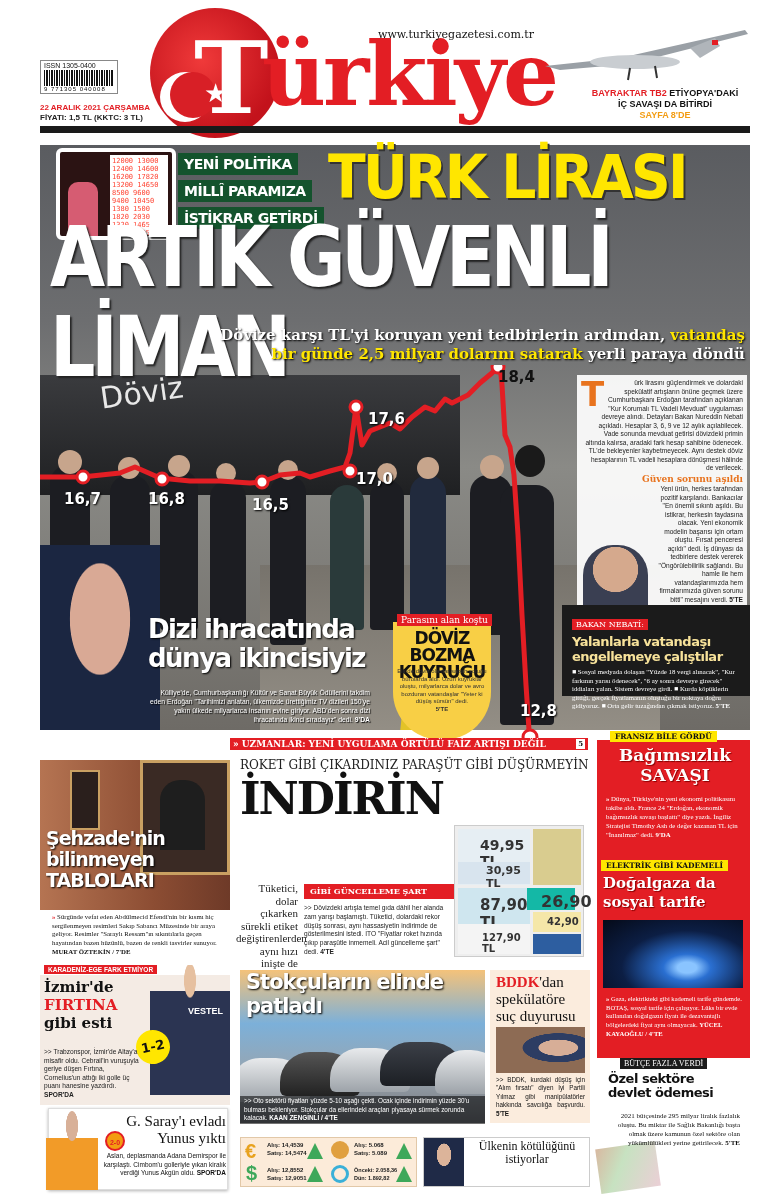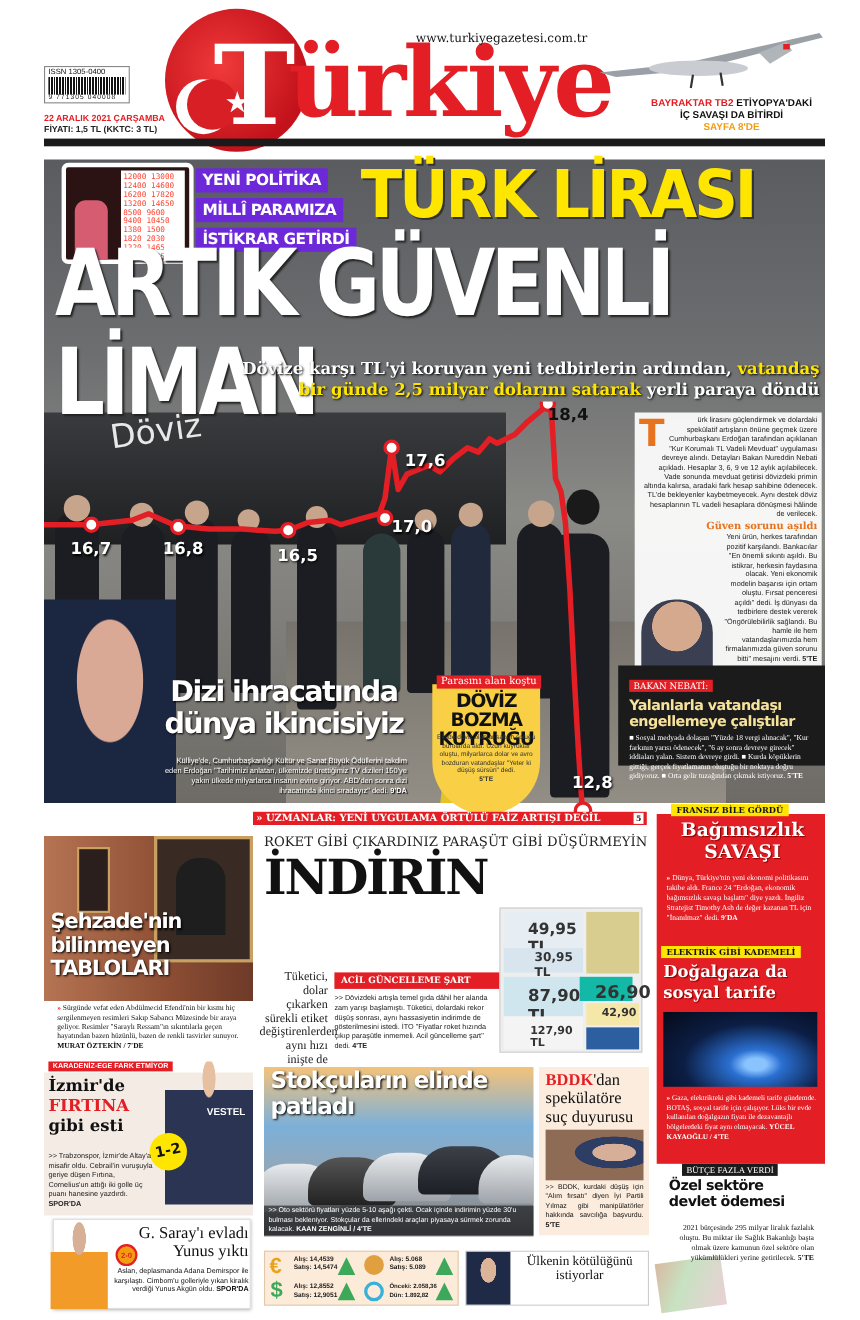--- a/index.html
+++ b/index.html
@@ -31,39 +31,39 @@
 #hero{left:40px;top:145px;width:710px;height:585px;background:linear-gradient(180deg,#5a5c60 0%,#6d6e70 30%,#8a8a86 55%,#6e6b66 100%);overflow:hidden}
 #hero .shop{left:0;top:230px;width:420px;height:120px;background:linear-gradient(180deg,#3a3b3e,#1f2022)}
 #hero .shop-sign{left:60px;top:230px;font-family:"DejaVu Sans",sans-serif;font-size:30px;color:#e8e8e8;transform:rotate(-8deg)}
 #hero .street{left:220px;top:420px;width:400px;height:170px;background:linear-gradient(180deg,#77736c,#948f86)}
 #hero .tape{left:370px;top:400px;width:26px;height:185px;background:#e3c328;transform:skewX(-6deg)}
 .crowd{position:absolute;border-radius:18px 18px 4px 4px;background:#1c1d22}
 .head{position:absolute;border-radius:50%;background:#c7a58c}
 #inset{left:56px;top:148px;width:120px;height:92px;border:4px solid #fff;border-radius:6px;background:#2b1313;overflow:hidden}
 #inset .board{position:absolute;right:4px;top:3px;width:58px;height:80px;background:#ffffff;color:#f43;font-size:7px;line-height:8px;font-family:"DejaVu Sans Mono",monospace;padding:2px}
 #inset .woman{position:absolute;left:8px;top:30px;width:30px;height:58px;background:#d65c72;border-radius:10px 10px 0 0}
-.redtag{background:#6d28d9;color:#fff;font-family:"DejaVu Sans",sans-serif;font-weight:bold;font-size:14px;padding:1px 6px;line-height:20px;letter-spacing:-0.5px}
+.redtag{background:#14532d;color:#fff;font-family:"DejaVu Sans",sans-serif;font-weight:bold;font-size:14px;padding:1px 6px;line-height:20px;letter-spacing:-0.5px}
 #tags{left:178px;top:153px}
 #tags div{margin-bottom:5px;display:inline-block}
 #h-turk{left:328px;top:142px;font-family:"DejaVu Sans",sans-serif;font-weight:bold;font-size:60px;color:#ffe600;letter-spacing:-3px;line-height:70px;transform:scaleX(.92);transform-origin:left;text-shadow:2px 2px 0 #333}
 #h-artik{left:50px;top:212px;font-family:"DejaVu Sans",sans-serif;font-weight:bold;font-size:84px;color:#fff;letter-spacing:-5px;line-height:90px;transform:scaleX(.85);transform-origin:left;text-shadow:2px 2px 2px #222}
 #sub{left:200px;top:326px;width:545px;text-align:right;font-family:"DejaVu Serif",serif;font-weight:bold;font-size:15px;color:#fff;line-height:19px;text-shadow:1px 1px 2px #000}
 #sub .y{color:#ffe600}
 #chart{left:40px;top:365px;width:560px;height:380px}
 .cl{position:absolute;font-family:"DejaVu Sans",sans-serif;font-weight:bold;font-size:15px;color:#fff;text-shadow:1px 1px 2px #000}
 
 
 #rcol{left:577px;top:375px;width:170px;height:248px;background:rgba(255,255,255,.92);padding:4px 4px 4px 8px;font-size:6.6px;line-height:8.5px;text-align:right;color:#222}
 #rcol .dropT{float:left;font-family:"DejaVu Sans",sans-serif;font-weight:bold;font-size:34px;line-height:30px;color:#e8731e;margin:0 3px 0 -4px}
 #rcol h4{font-family:"DejaVu Serif",serif;font-size:9px;color:#e8731e;margin:2px 0}
 #nebati-face{left:583px;top:545px;width:65px;height:70px;border-radius:30px 30px 0 0;background:radial-gradient(circle at 50% 35%,#d5a98d 0 40%,#3a3f52 41%)}
 
 
 #erdogan{left:40px;top:545px;width:120px;height:185px;background:radial-gradient(ellipse at 50% 40%,#d9a995 0 35%,#1b2641 36%)}
-#dizi-h{left:148px;top:615px;font-family:"DejaVu Sans",sans-serif;font-weight:bold;font-size:26px;color:#fff;line-height:29px;letter-spacing:-1.5px;text-align:center;width:220px;text-shadow:1px 1px 2px #000}
+#dizi-h{left:148px;top:615px;font-family:"DejaVu Sans",sans-serif;font-weight:bold;font-size:26px;color:#fff;line-height:29px;letter-spacing:-1.5px;text-align:left;width:220px;text-shadow:1px 1px 2px #000}
 #dizi-p{left:148px;top:688px;width:222px;font-size:6.8px;line-height:9px;color:#fff;text-align:right;text-shadow:1px 1px 1px #000}
 
 
 #bubble{left:393px;top:622px;width:98px;height:118px;border-radius:0 0 48px 48px;background:#f8cf45}
 #parasini{left:397px;top:614px;font-family:"DejaVu Serif",serif;font-size:9px;background:#e31e24;color:#fff;padding:1px 4px}
 #bozma{left:393px;top:630px;width:98px;text-align:center;font-family:"DejaVu Sans",sans-serif;font-weight:bold;font-size:17px;line-height:17px;letter-spacing:-1px;color:#111}
 #bozma-p{left:397px;top:668px;width:90px;text-align:center;font-size:6px;line-height:7.5px;color:#333}
 
 
 #nebati{left:562px;top:605px;width:188px;height:91px;background:#1b1b1b;padding:8px 6px 4px 10px;color:#fff}
@@ -285,21 +285,21 @@
   <span class="chev">»</span>
   <span>Sürgünde vefat eden Abdülmecid Efendi'nin bir kısmı hiç sergilenmeyen resimleri Sakıp Sabancı Müzesinde bir araya geliyor. Resimler "Saraylı Ressam"ın sıkıntılarla geçen hayatından bazen hüzünlü, bazen de renkli tasvirler sunuyor.</span>
   <b>MURAT ÖZTEKİN / 7'DE</b>
 </div>
 
 <div id="roket" class="abs">ROKET GİBİ ÇIKARDINIZ PARAŞÜT GİBİ DÜŞÜRMEYİN</div>
 <div id="haydi" class="abs">
   <div>İNDİRİN</div>
 </div>
 <div id="tuketici" class="abs">Tüketici, dolar çıkarken sürekli etiket değiştirenlerden aynı hızı inişte de bekliyor</div>
-<div id="acil" class="abs">ACİL GÜNCELLEME ŞART</div>
+<div id="acil" class="abs">GİBİ GÜNCELLEME ŞART</div>
 <div id="acil-p" class="abs">
   <span>&gt;&gt; Dövizdeki artışla temel gıda dâhil her alanda zam yarışı başlamıştı. Tüketici, dolardaki rekor düşüş sonrası, aynı hassasiyetin indirimde de gösterilmesini istedi. İTO "Fiyatlar roket hızında çıkıp paraşütle inmemeli. Acil güncelleme şart" dedi.</span> <b>4'TE</b>
 </div>
 <div id="prices" class="abs">
   <div class="pcell" style="left:3px;top:3px;width:72px;height:56px;font-size:14px;padding:8px 0 0 22px">49,95 TL</div>
   <div class="pcell" style="left:3px;top:36px;width:72px;height:22px;font-size:11px;padding:2px 0 0 28px;background:#d8e4ee">30,95 TL</div>
   <div class="pcell" style="left:78px;top:3px;width:48px;height:56px;background:#d9cc8f"></div>
   <div class="pcell" style="left:3px;top:62px;width:72px;height:36px;font-size:15px;padding:8px 0 0 22px;background:#cfe6ef">87,90 TL</div>
   <div class="pcell" style="left:3px;top:98px;width:72px;height:30px;font-size:10px;padding:8px 0 0 24px;background:#f4f4f4">127,90 TL</div>
   <div class="pcell" style="left:72px;top:62px;width:48px;height:22px;font-size:16px;padding:4px 0 0 14px;background:#14b8a6">26,90</div>

